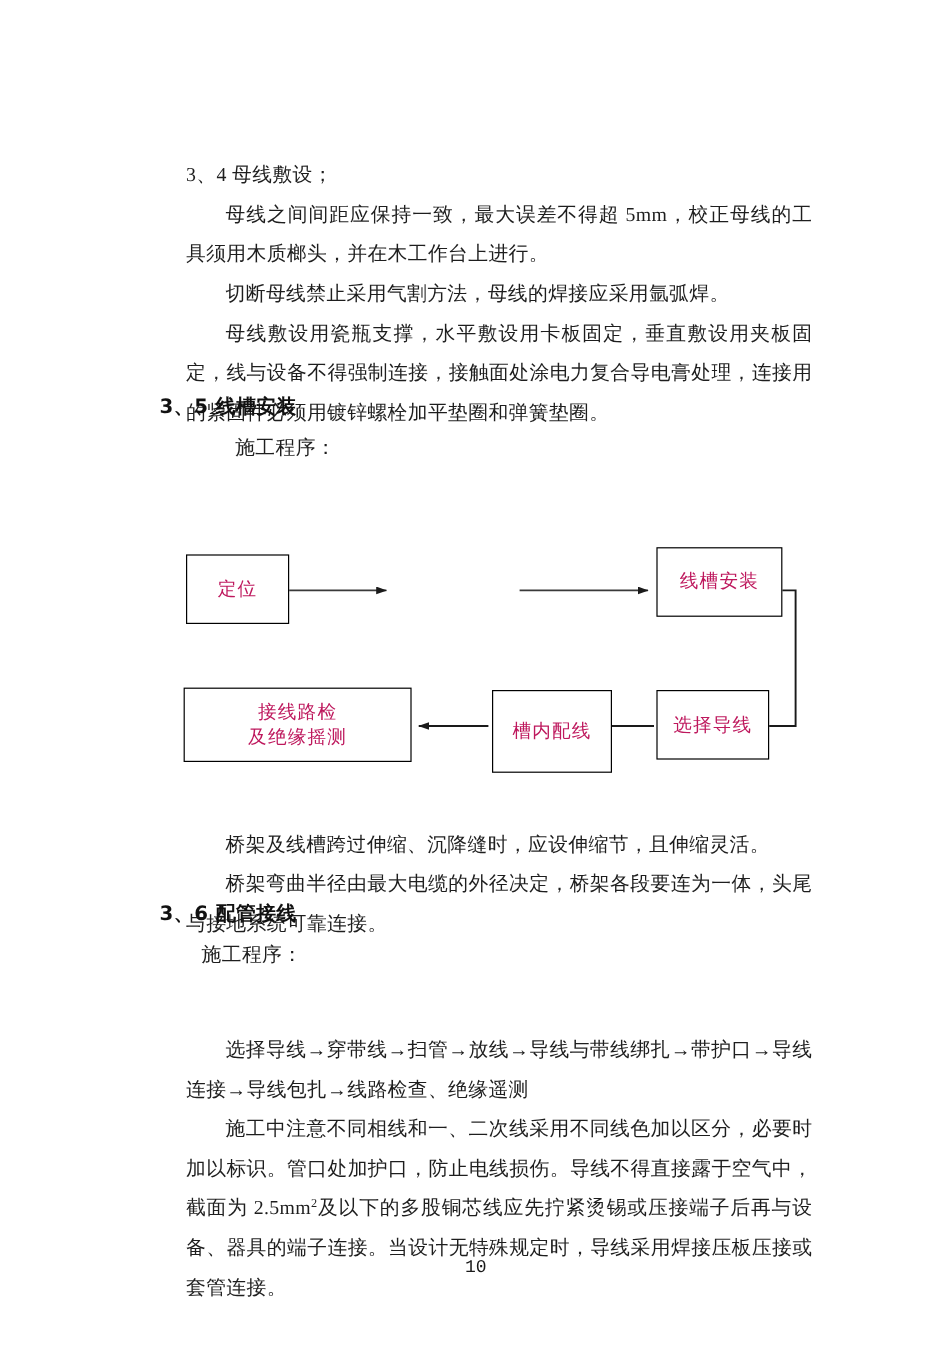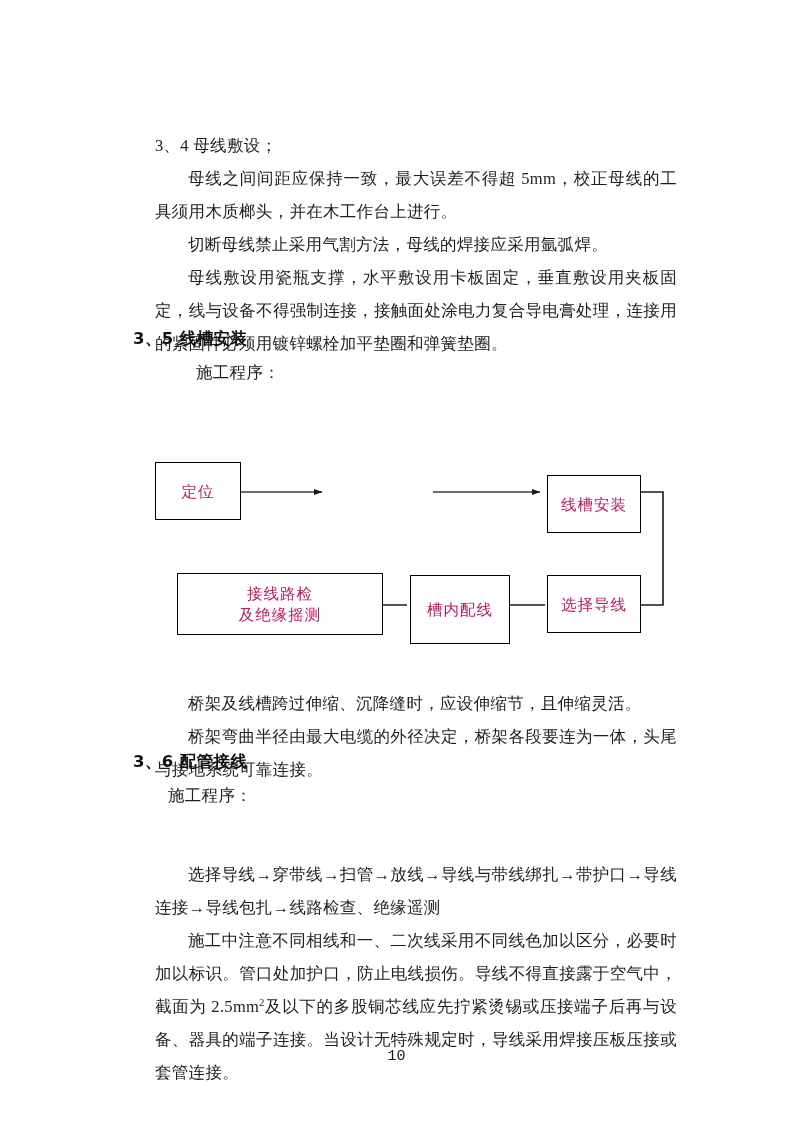--- a/index.html
+++ b/index.html
@@ -150,33 +150,33 @@
         <line x1="405" y1="160" x2="335" y2="160" stroke="#1a1a1a" stroke-width="1.6" marker-end="url(#arrL)"></line>
 
         <line x1="267" y1="160" x2="209" y2="160" stroke="#1a1a1a" stroke-width="1.6" marker-end="url(#arrL)"></line>
       </svg>
 
       <div class="flow-box" style="left:15px; top:17px; width:86px; height:58px;">
         <span class="box-text">定位</span>
       </div>
 
 
-      <div class="flow-box" style="left:407px; top:30px; width:94px; height:58px;">
+      <div class="flow-box" style="left:407px; top:11px; width:105px; height:58px;font-family:Liberation Mono, monospace;">
         <span class="box-text">线槽安装</span>
       </div>
 
       <div class="flow-box" style="left:407px; top:130px; width:94px; height:58px;">
         <span class="box-text">选择导线</span>
       </div>
 
       <div class="flow-box" style="left:270px; top:130px; width:100px; height:69px;">
         <span class="box-text">槽内配线</span>
       </div>
 
-      <div class="flow-box" style="left:13px; top:128px; width:206px; height:62px;margin-left:24px;">
+      <div class="flow-box" style="left:13px; top:128px; width:190px; height:62px;">
         <span class="box-text">接线路检
 及绝缘摇测</span>
       </div>
     </div>
 
     <div class="para indent" style="left:155px; top:643px; width:522px;">桥架及线槽跨过伸缩、沉降缝时，应设伸缩节，且伸缩灵活。</div>
 
     <div class="para indent" style="left:155px; top:676px; width:522px;">桥架弯曲半径由最大电缆的外径决定，桥架各段要连为一体，头尾与接地系统可靠连接。</div>
 
     <div class="heading" style="left:133px; top:747px;">3、6 配管接线</div>

